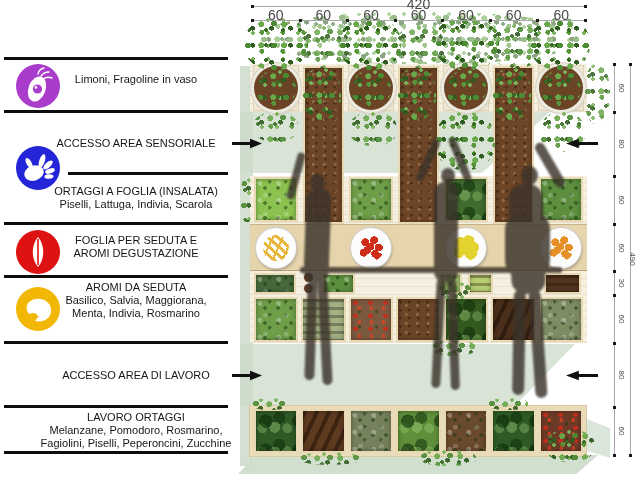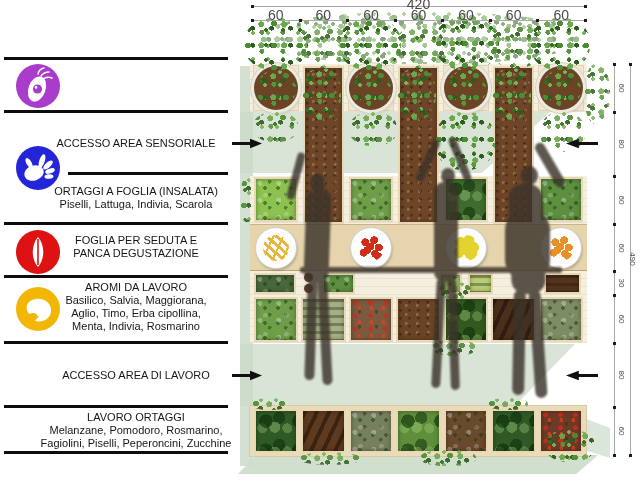--- a/index.html
+++ b/index.html
@@ -226,36 +226,36 @@
   <div id="legend">
       <div class="leg-rule" style="top: 57px; left: 4px; width: 224px;"></div>
       <div class="leg-rule" style="top: 110px; left: 4px; width: 224px;"></div>
       <div class="leg-rule" style="top: 172px; left: 68px; width: 160px;"></div>
       <div class="leg-rule" style="top: 222px; left: 4px; width: 224px;"></div>
       <div class="leg-rule" style="top: 275px; left: 4px; width: 224px;"></div>
       <div class="leg-rule" style="top: 341px; left: 4px; width: 224px;"></div>
       <div class="leg-rule" style="top: 405px; left: 4px; width: 224px;"></div>
       <div class="leg-rule" style="top: 451px; left: 4px; width: 224px;"></div>
       <div class="leg-block" style="top: 73px;">
+        <div class="leg-line">Limoni, Fragoline in vaso</div>
       </div>
       <div class="leg-block" style="top: 137px;">
         <div class="leg-line">ACCESSO AREA SENSORIALE</div>
       </div>
       <div class="leg-block" style="top: 185px;">
         <div class="leg-line">ORTAGGI A FOGLIA (INSALATA)</div>
         <div class="leg-line">Piselli, Lattuga, Indivia, Scarola</div>
       </div>
       <div class="leg-block" style="top: 234px;">
         <div class="leg-line">FOGLIA PER SEDUTA E</div>
-        <div class="leg-line">PANCA DEGUSTAZIONE</div>
+        <div class="leg-line">AROMI DEGUSTAZIONE</div>
       </div>
       <div class="leg-block" style="top: 281px;">
-        <div class="leg-line">AROMI DA LAVORO</div>
+        <div class="leg-line">AROMI DA SEDUTA</div>
         <div class="leg-line">Basilico, Salvia, Maggiorana,</div>
-        <div class="leg-line">Aglio, Timo, Erba cipollina,</div>
         <div class="leg-line">Menta, Indivia, Rosmarino</div>
       </div>
       <div class="leg-block" style="top: 369px;">
         <div class="leg-line">ACCESSO AREA DI LAVORO</div>
       </div>
       <div class="leg-block" style="top: 411px;">
         <div class="leg-line">LAVORO ORTAGGI</div>
         <div class="leg-line">Melanzane, Pomodoro, Rosmarino,</div>
         <div class="leg-line">Fagiolini, Piselli, Peperoncini, Zucchine</div>
       </div>

